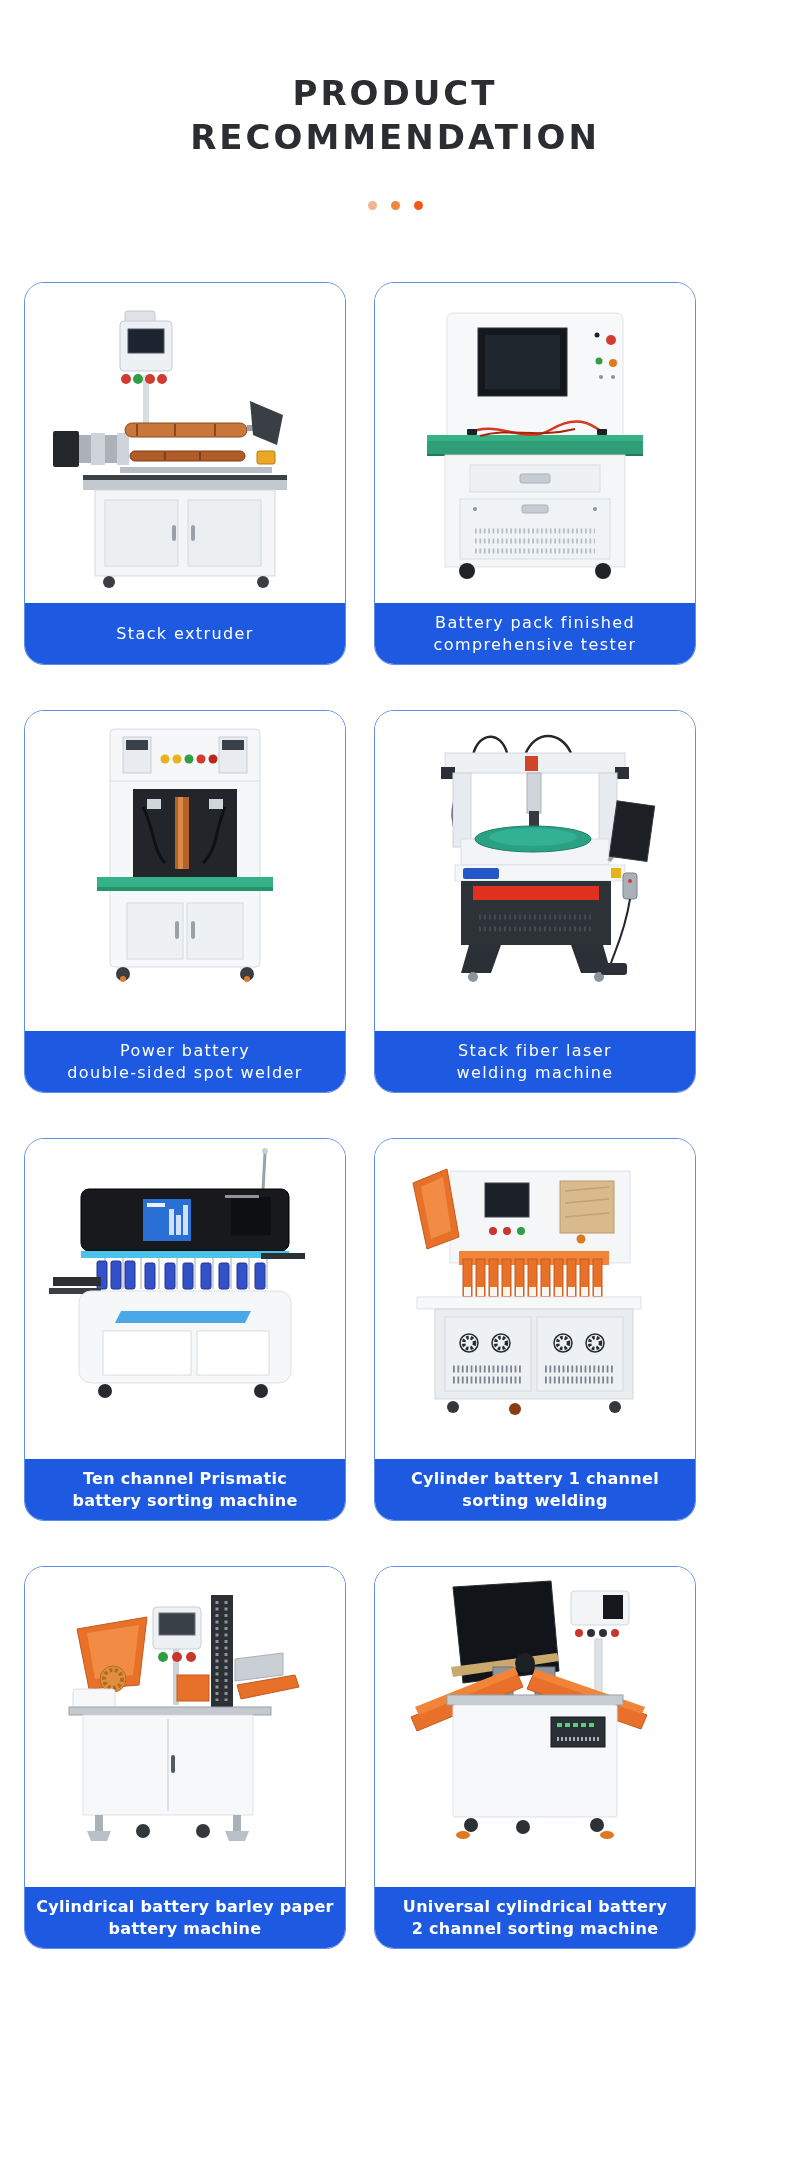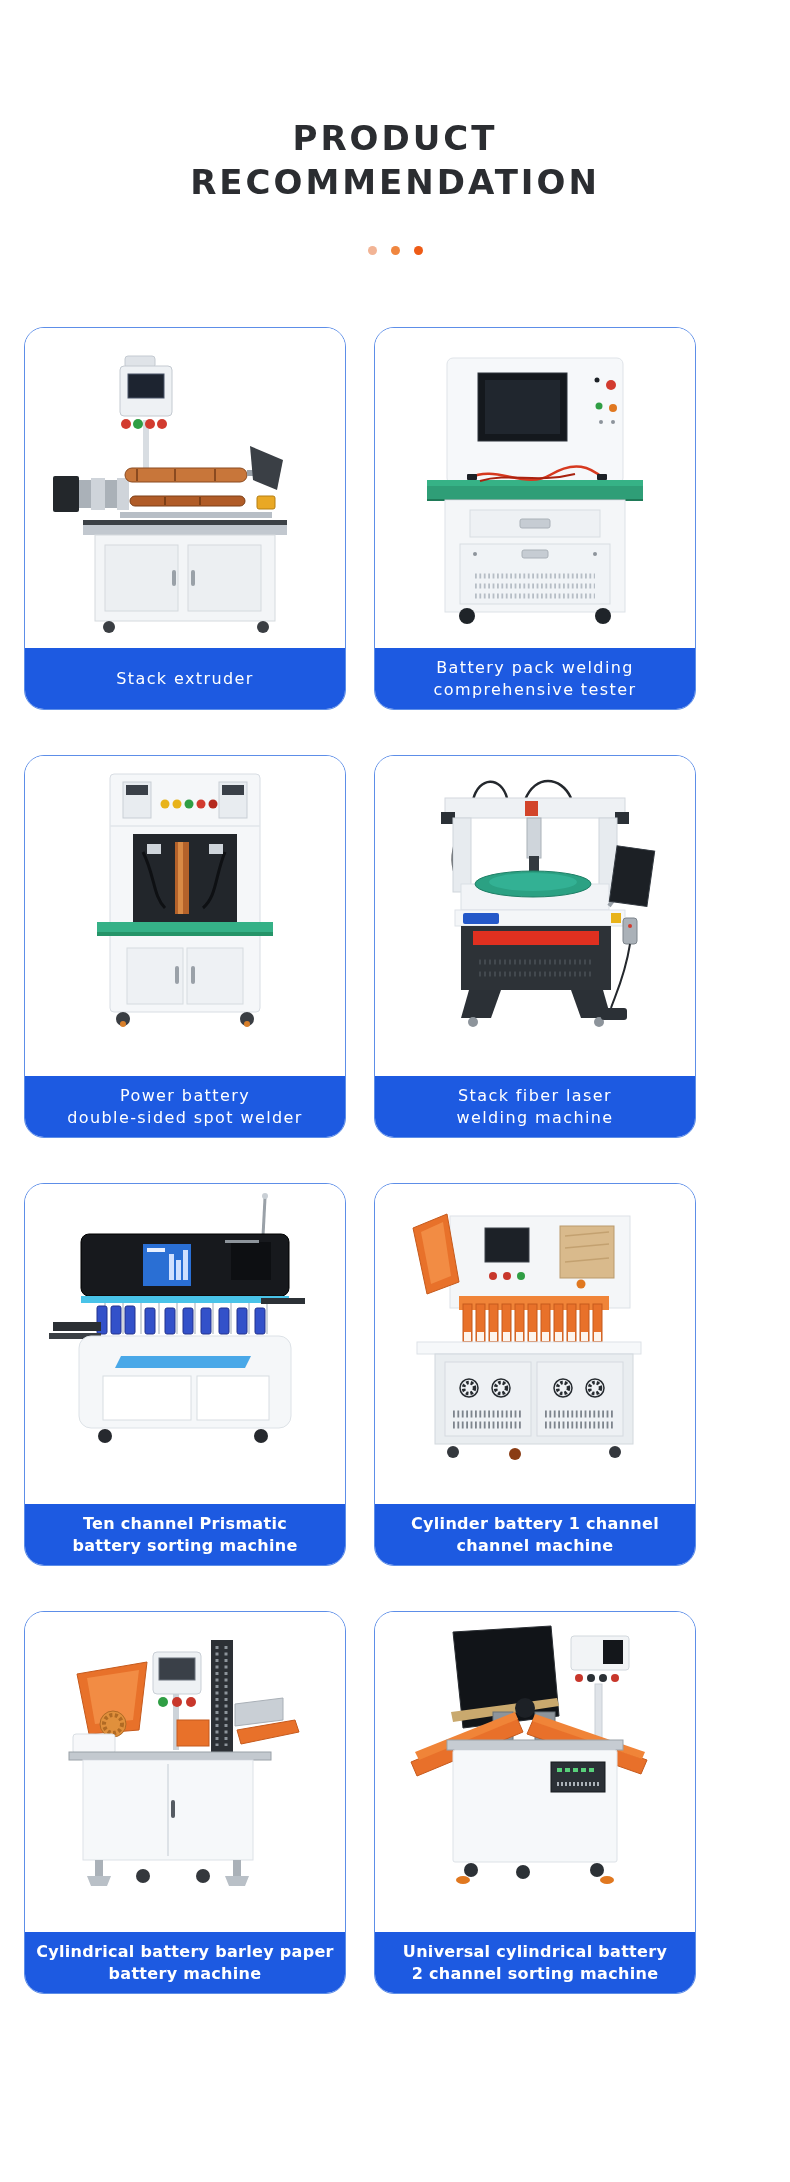--- a/index.html
+++ b/index.html
@@ -13,21 +13,21 @@
   body{
     width:790px;
     height:2182px;
     background:var(--page-bg);
     font-family:"DejaVu Sans","Liberation Sans",sans-serif;
     overflow:hidden;
   }
   .page{width:790px;height:2182px;position:relative;}
 
   
-  .header{padding-top:116px;text-align:center;}
+  .header{padding-top:71px;text-align:center;}
   .title{
     color:var(--title-color);
     font-size:34px;
     font-weight:800;
     letter-spacing:3px;
     line-height:44px;
     margin:0;
   }
   .title span{display:block;}
   .dots{
@@ -192,21 +192,21 @@
           <circle cx="220" cy="226" r="2" fill="#8d949b"></circle>
           <line x1="100" y1="248" x2="220" y2="248" stroke="#b6bdc5" stroke-width="5" stroke-dasharray="1.8 2.6"></line>
           <line x1="100" y1="258" x2="220" y2="258" stroke="#b6bdc5" stroke-width="5" stroke-dasharray="1.8 2.6"></line>
           <line x1="100" y1="268" x2="220" y2="268" stroke="#b6bdc5" stroke-width="5" stroke-dasharray="1.8 2.6"></line>
 
           <circle cx="92" cy="288" r="8" fill="#1f2429"></circle>
           <circle cx="228" cy="288" r="8" fill="#1f2429"></circle>
         </svg>
       </div>
       <div class="card-label">
-        <span class="label-line">Battery pack welding</span>
+        <span class="label-line">Battery pack finished</span>
         <span class="label-line">comprehensive tester</span>
       </div>
     </article>
 
     <article class="card">
       <div class="card-image">
         <svg width="320" height="320" viewBox="0 0 320 320">
 
           <rect x="85" y="18" width="150" height="238" rx="4" fill="#f5f7f9" stroke="#d8dde3"></rect>
           <line x1="85" y1="70" x2="235" y2="70" stroke="#e1e6ea" stroke-width="1.5"></line>
@@ -436,21 +436,21 @@
           <line x1="170" y1="230" x2="240" y2="230" stroke="#7d848c" stroke-width="7" stroke-dasharray="1.8 2.6"></line>
           <line x1="170" y1="241" x2="240" y2="241" stroke="#7d848c" stroke-width="7" stroke-dasharray="1.8 2.6"></line>
 
           <circle cx="78" cy="268" r="6" fill="#34383d"></circle>
           <circle cx="140" cy="270" r="6" fill="#8a3c14"></circle>
           <circle cx="240" cy="268" r="6" fill="#34383d"></circle>
         </svg>
       </div>
       <div class="card-label">
         <span class="label-line">Cylinder battery 1 channel</span>
-        <span class="label-line">channel machine</span>
+        <span class="label-line">sorting welding</span>
       </div>
     </article>
 
     <article class="card">
       <div class="card-image">
         <svg width="320" height="320" viewBox="0 0 320 320">
 
           <polygon points="52,62 122,50 114,118 64,122" fill="#e8712a" stroke="#c55a1d"></polygon>
           <polygon points="62,66 114,58 108,108 70,112" fill="#f28c44"></polygon>
           <circle cx="88" cy="112" r="13" fill="#e0903c" stroke="#b06a24"></circle>

